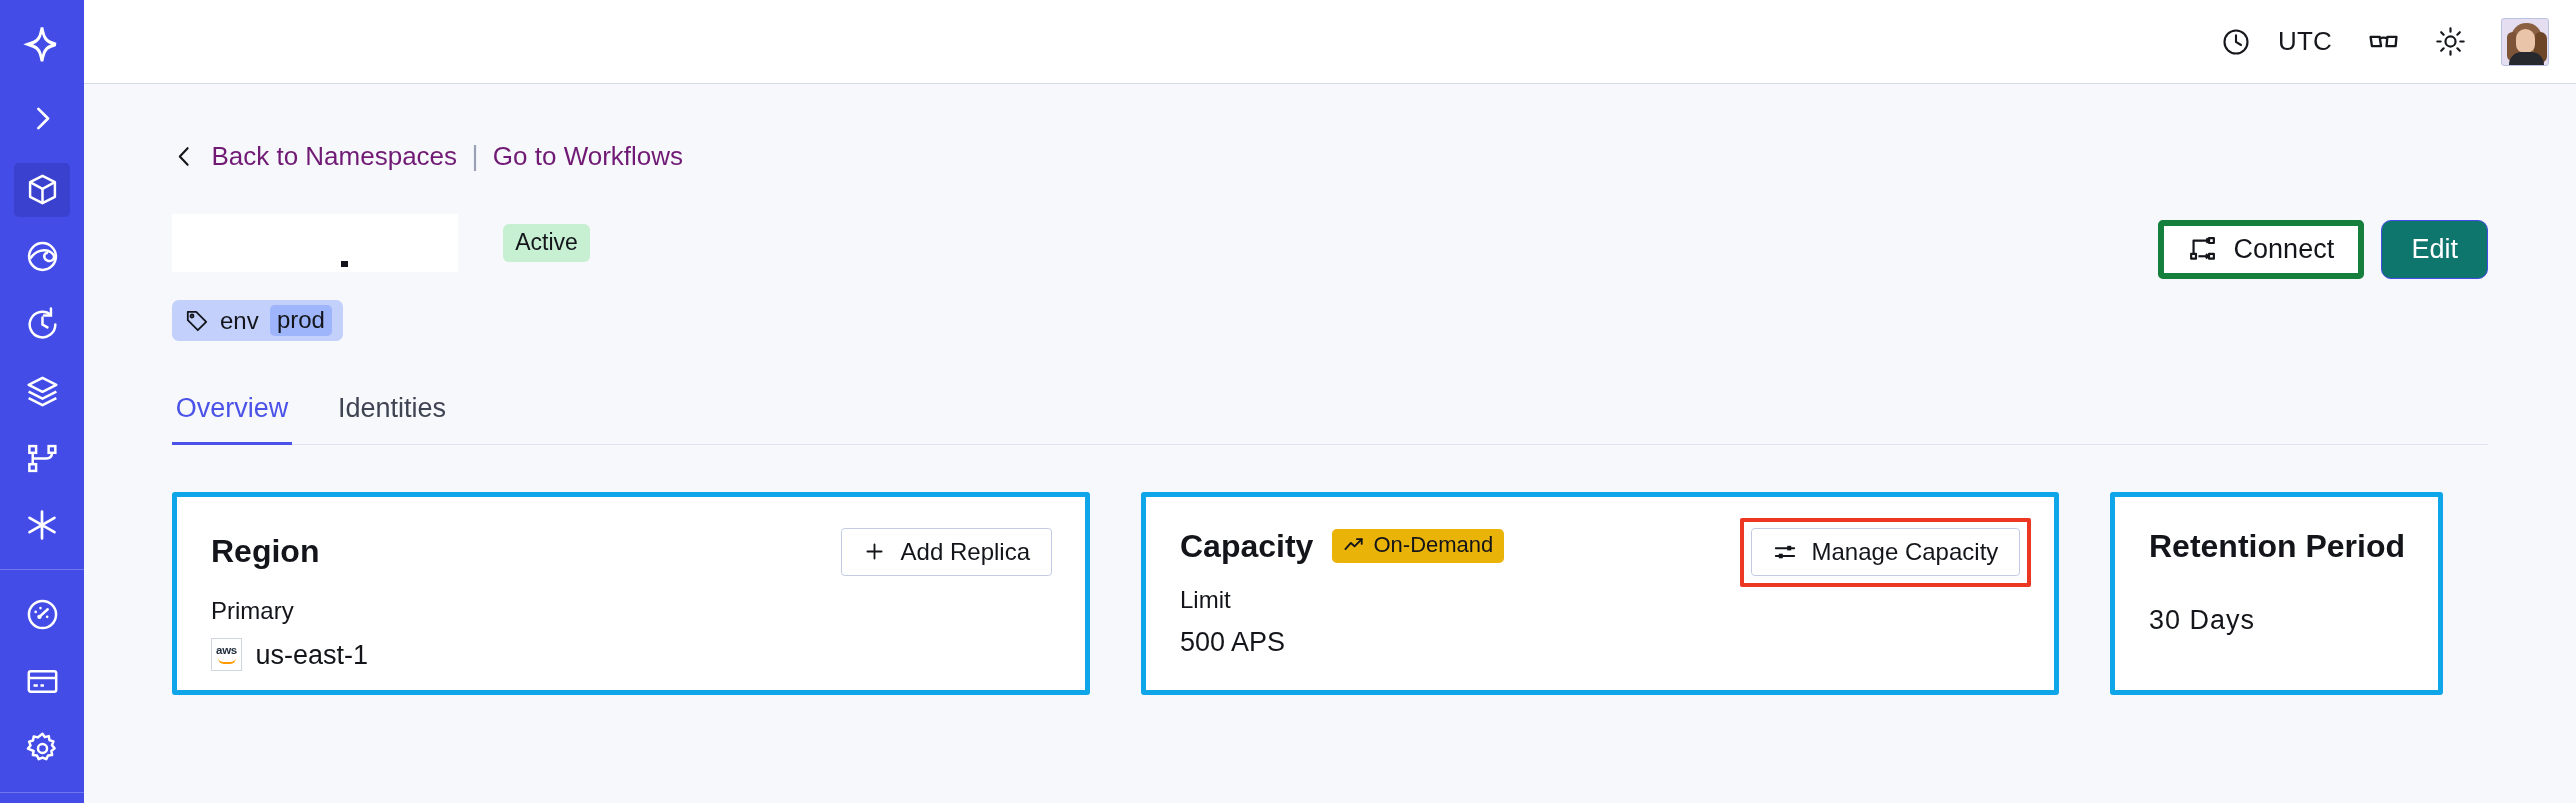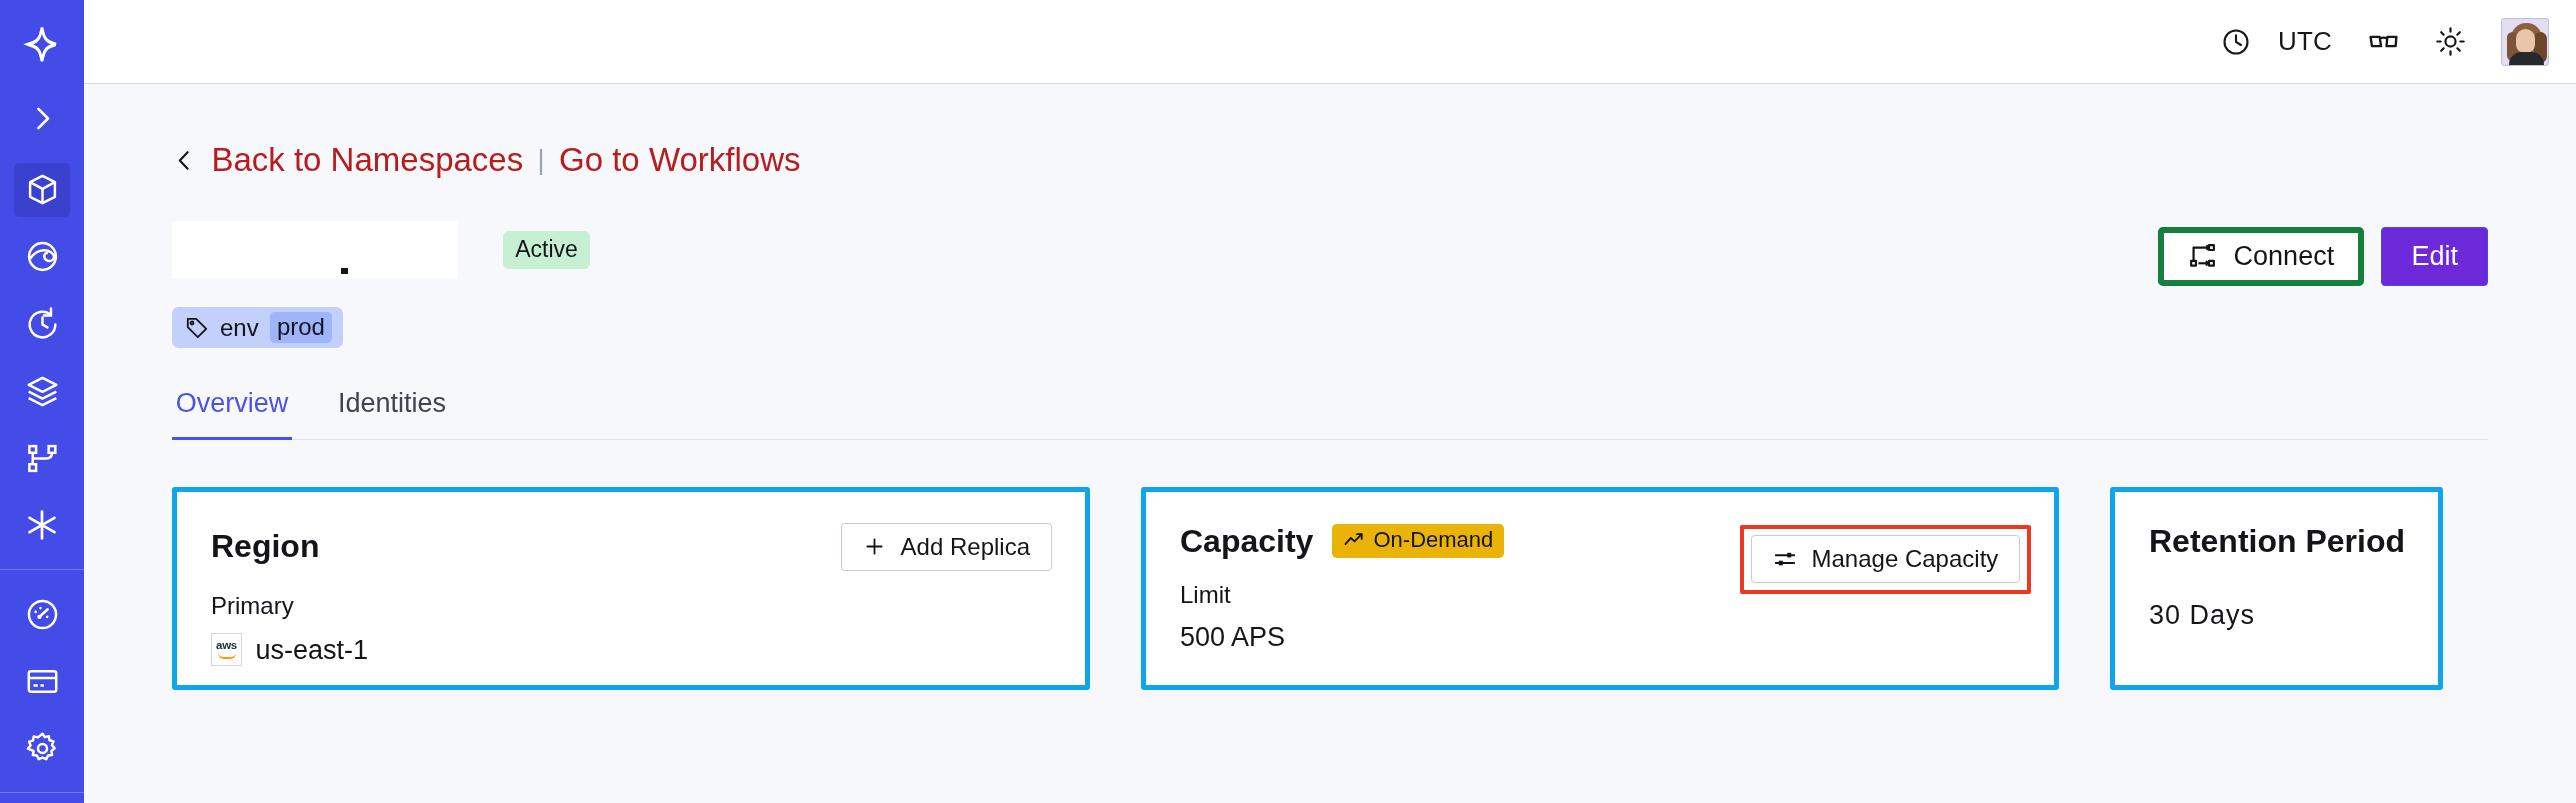--- a/index.html
+++ b/index.html
@@ -50,21 +50,21 @@
   }
   .av-hair { position:absolute; left:8.6px; top:4.8px; width:31px; height:35px; background:#8a5f42; border-radius:15.3px 15.3px 9.6px 9.6px; }
   .av-hair2 { position:absolute; left:4.8px; top:13.4px; width:11.5px; height:29px; background:#7d5438; border-radius:7.7px; }
   .av-hair3 { position:absolute; left:32px; top:13.4px; width:12.5px; height:31px; background:#6d4628; border-radius:7.7px; }
   .av-face { position:absolute; left:14.4px; top:10.5px; width:19px; height:24px; background:#e9c4a8; border-radius:9.6px 9.6px 8.6px 8.6px; }
   .av-body { position:absolute; left:6.7px; top:33px; width:35px; height:17.3px; background:#26282e; border-radius:12.5px 12.5px 0 0; }
 
   .content { flex: 1 1 auto; overflow: hidden; padding: 0 88px; }
 
   .breadcrumb { display: flex; align-items: center; gap: 14.4px; padding-top: 57px; }
-  .bc-link { font-size: 33px; color: #b91c1c; cursor: pointer; white-space: nowrap; }
+  .bc-link { font-size: 26px; color: #701a75; cursor: pointer; white-space: nowrap; }
   .bc-sep { font-size: 27px; color: #9aa1b4; }
 
   .title-row { display: flex; align-items: flex-start; margin-top: 42px; }
   .title-left { display: flex; align-items: center; gap: 19px; }
   .ns-title {
     font-size: 38px; font-weight: 700; color: #13151a;
     background: #ffffff; min-width: 286px; height: 58px;
     display: flex; align-items: center; padding-left: 3.8px; color: transparent;
   }
   .title-dot { width: 6.7px; height: 6.7px; background: #13151a; position: relative; top: 21px; left: -136px; }
@@ -75,40 +75,40 @@
   .title-right { margin-left: auto; display: flex; align-items: center; gap: 17.3px; padding-top: 5.8px; }
   .btn {
     display: inline-flex; align-items: center; gap: 16.3px;
     font-size: 27px; cursor: pointer; white-space: nowrap;
   }
   .btn-connect {
     background: #fff; border: 6px solid #15803d; color: #13151a;
     height: 59px; padding: 0 24px; border-radius: 4.8px;
   }
   .btn-edit {
-    background: #6d28d9; color: #ffffff; border: 1px solid #444ce7;
-    height: 59px; padding: 0 29px; border-radius: 4px; font-weight: 500;
+    background: #0f766e; color: #ffffff; border: 1px solid #444ce7;
+    height: 59px; padding: 0 29px; border-radius: 10px; font-weight: 500;
   }
 
   .tag-chip {
     display: inline-flex; align-items: center; gap: 11.5px;
     background: #c3d0fb; border-radius: 6.7px; padding: 4.8px 11.5px 4.8px 12.5px;
     margin-top: 21px; font-size: 24px; color: #13151a; cursor: pointer;
   }
   .tag-val { background: #9fb5fb; border-radius: 4.8px; padding: 1px 6.7px 2.9px; }
 
   .tabs {
     display: flex; align-items: flex-end; gap: 42px;
     margin-top: 39px; border-bottom: 1px solid #dfe3ee;
   }
   .tab {
     font-size: 27px; color: #3f4453; padding: 0 3.8px 17.3px;
     cursor: pointer; border-bottom: 3.8px solid transparent; position: relative; top: 1px;
   }
-  .tab.active { color: #4a52e8; border-bottom-color: #4a52e8; }
+  .tab.active { color: #4a52e8; border-bottom-color: #4a52e8; margin-top: 12px; }
 
   .cards { display: flex; gap: 51px; margin-top: 47px; align-items: flex-start; }
   .card {
     background: #ffffff; border: 5px solid #0ea5e9; border-radius: 2.9px;
     height: 203px; padding: 31px 33px 0 34px; position: relative;
   }
   .card-region { flex: 0 0 918px; }
   .card-capacity { flex: 0 0 918px; }
   .card-retention { flex: 0 0 307px; }
   .card-head { display: flex; align-items: center; gap: 19px; }
@@ -120,21 +120,21 @@
   }
   .card-action { margin-left: auto; }
   .btn-card {
     display: inline-flex; align-items: center; gap: 14.4px;
     background: #fff; border: 1px solid #c2cbe3; border-radius: 3.8px;
     height: 48px; padding: 0 21px; font-size: 24px; color: #13151a;
     cursor: pointer; white-space: nowrap;
   }
   .highlight-box {
     position: absolute; border: 4.8px solid #ec3823; border-radius: 1.9px;
-    padding: 6.7px; top: 21px; right: 23px; margin-top: 12px;
+    padding: 6.7px; top: 21px; right: 23px;
   }
   .card-sublabel { font-size: 24px; color: #13151a; margin-top: 21px; }
   .card-value { font-size: 27px; color: #13151a; margin-top: 13.4px; display: flex; align-items: flex-end; gap: 13.4px; }
   .retention-value { font-size: 27px; color: #13151a; margin-top: 40px; letter-spacing: 1px; }
   .aws-logo {
     width: 31px; height: 33px; border: 1px solid #d0d5e0; background: #fff;
     display: flex; flex-direction: column; align-items: center; justify-content: center;
     flex: 0 0 31px;
   }
   .aws-text { font-size: 11.5px; font-weight: 700; color: #232f3e; line-height: 1; letter-spacing: -0.3px; }

